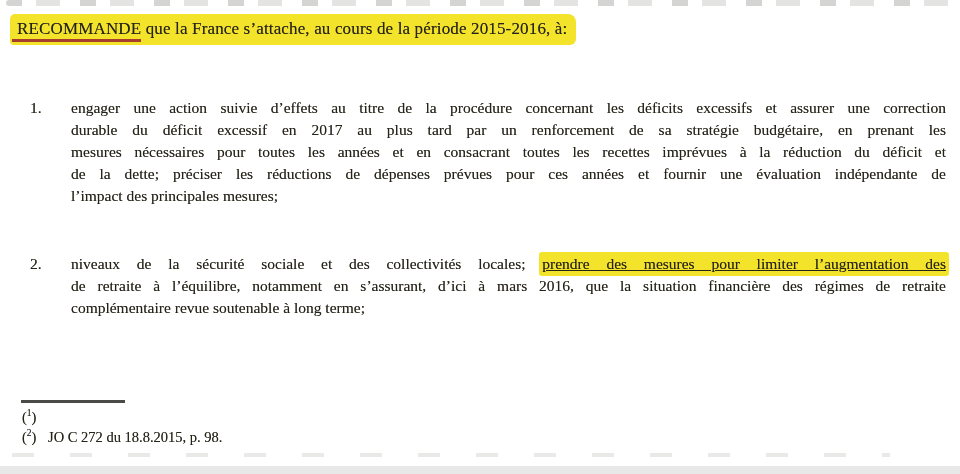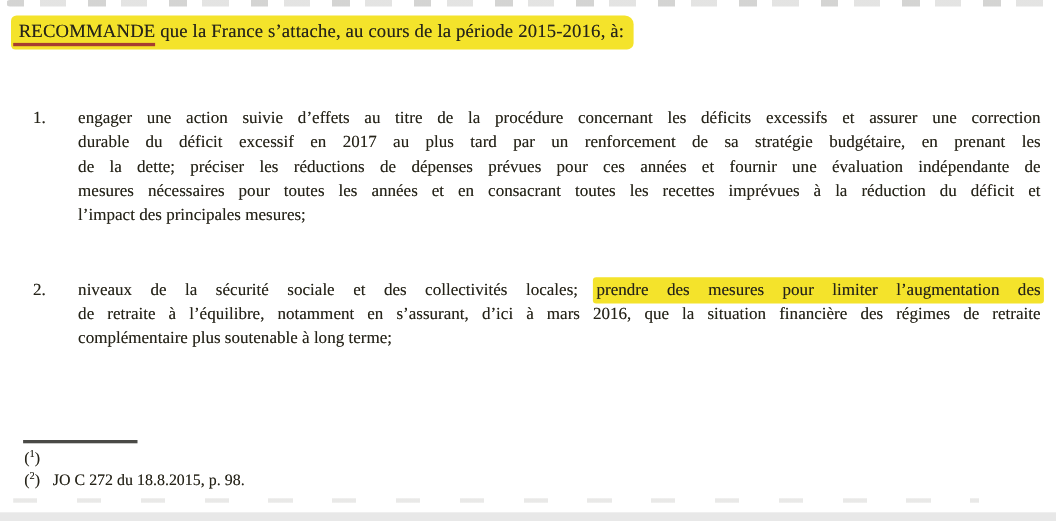--- a/index.html
+++ b/index.html
@@ -43,20 +43,21 @@
   #paragraphs .para:nth-child(2){top:253px;}
   .para-num{position:absolute;left:0;top:0;}
   .para-lines{margin-left:41px;}
   .line{text-align:justify;text-align-last:justify;text-justify:inter-word;}
   .line.last{text-align-last:left;}
   mark.hl{
     background:var(--hl,#f4e32b);
     color:inherit;
     padding:3px 3px 4px;margin:0 -3px;
     border-radius:3px;
+    text-decoration:underline;
   }
 
   
   #fn-rule{position:absolute;left:21px;top:400px;width:104px;height:0;border-top:3px solid #4a4a46;}
   #footnotes{position:absolute;left:22px;top:407px;right:20px;}
   .footnote{display:flex;font-size:14.5px;line-height:20px;}
   .fn-marker{flex:0 0 26px;}
   .fn-marker sup{font-size:9.5px;line-height:0;}
 </style>
 </head>
@@ -66,31 +67,31 @@
   <div class="noise noise-top"></div>
 
   <div id="heading"><span class="u-red">RECOMMANDE</span><span> que la France s’attache, au cours de la période 2015-2016, à:</span></div>
 
   <div id="paragraphs">
       <div class="para">
         <span class="para-num">1.</span>
         <div class="para-lines">
           <div class="line"><span>engager une action suivie d’effets au titre de la procédure concernant les déficits excessifs et assurer une correction</span></div>
           <div class="line"><span>durable du déficit excessif en 2017 au plus tard par un renforcement de sa stratégie budgétaire, en prenant les</span></div>
+          <div class="line"><span>mesures nécessaires pour toutes les années et en consacrant toutes les recettes imprévues à la réduction du déficit et</span></div>
           <div class="line"><span>de la dette; préciser les réductions de dépenses prévues pour ces années et fournir une évaluation indépendante de</span></div>
-          <div class="line"><span>mesures nécessaires pour toutes les années et en consacrant toutes les recettes imprévues à la réduction du déficit et</span></div>
           <div class="line last"><span>l’impact des principales mesures;</span></div>
         </div>
       </div>
       <div class="para">
         <span class="para-num">2.</span>
         <div class="para-lines">
           <div class="line"><span>niveaux de la sécurité sociale et des collectivités locales; </span><mark class="hl">prendre des mesures pour limiter l’augmentation des</mark></div>
           <div class="line"><span>de retraite à l’équilibre, notamment en s’assurant, d’ici à mars 2016, que la situation financière des régimes de retraite</span></div>
-          <div class="line last"><span>complémentaire plus soutenable à long terme;</span></div>
+          <div class="line last"><span>complémentaire revue soutenable à long terme;</span></div>
         </div>
       </div>
     </div>
 
   <div id="fn-rule"></div>
   <div id="footnotes">
       <div class="footnote">
         <span class="fn-marker">(<sup>1</sup>)</span>
       </div>
       <div class="footnote">

